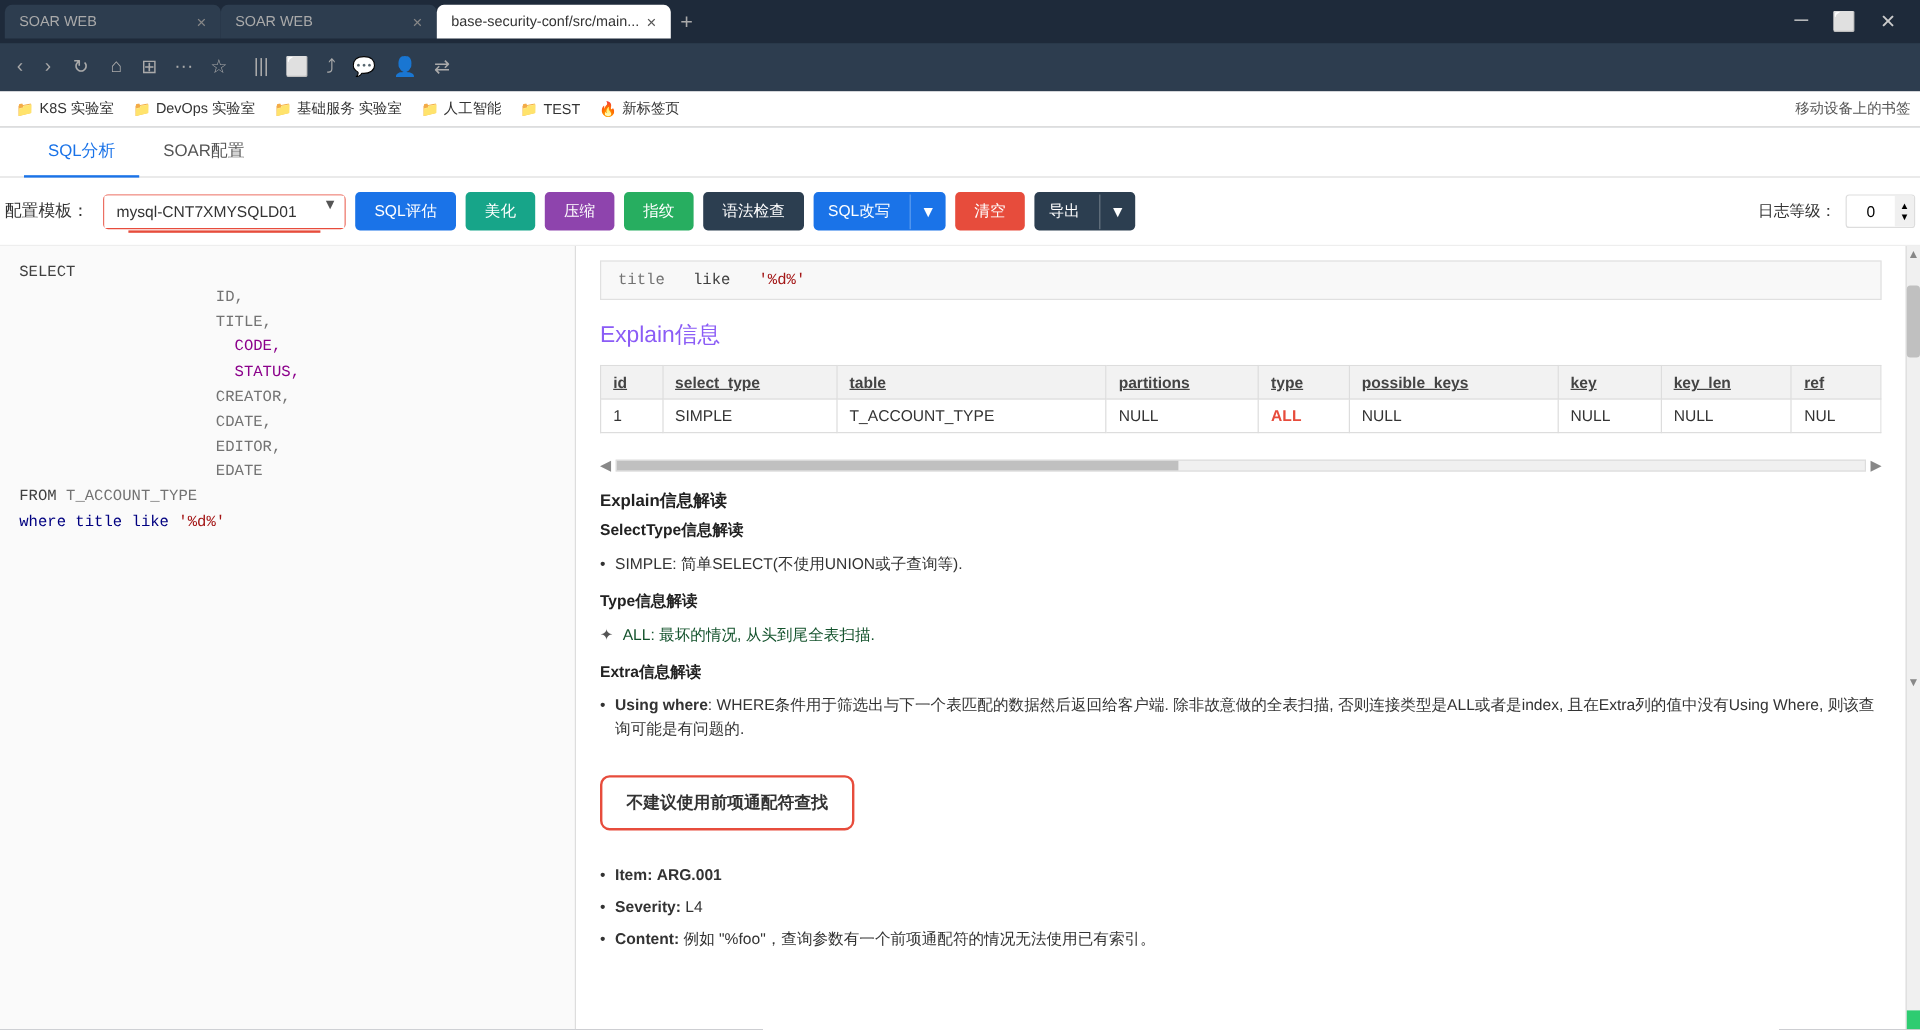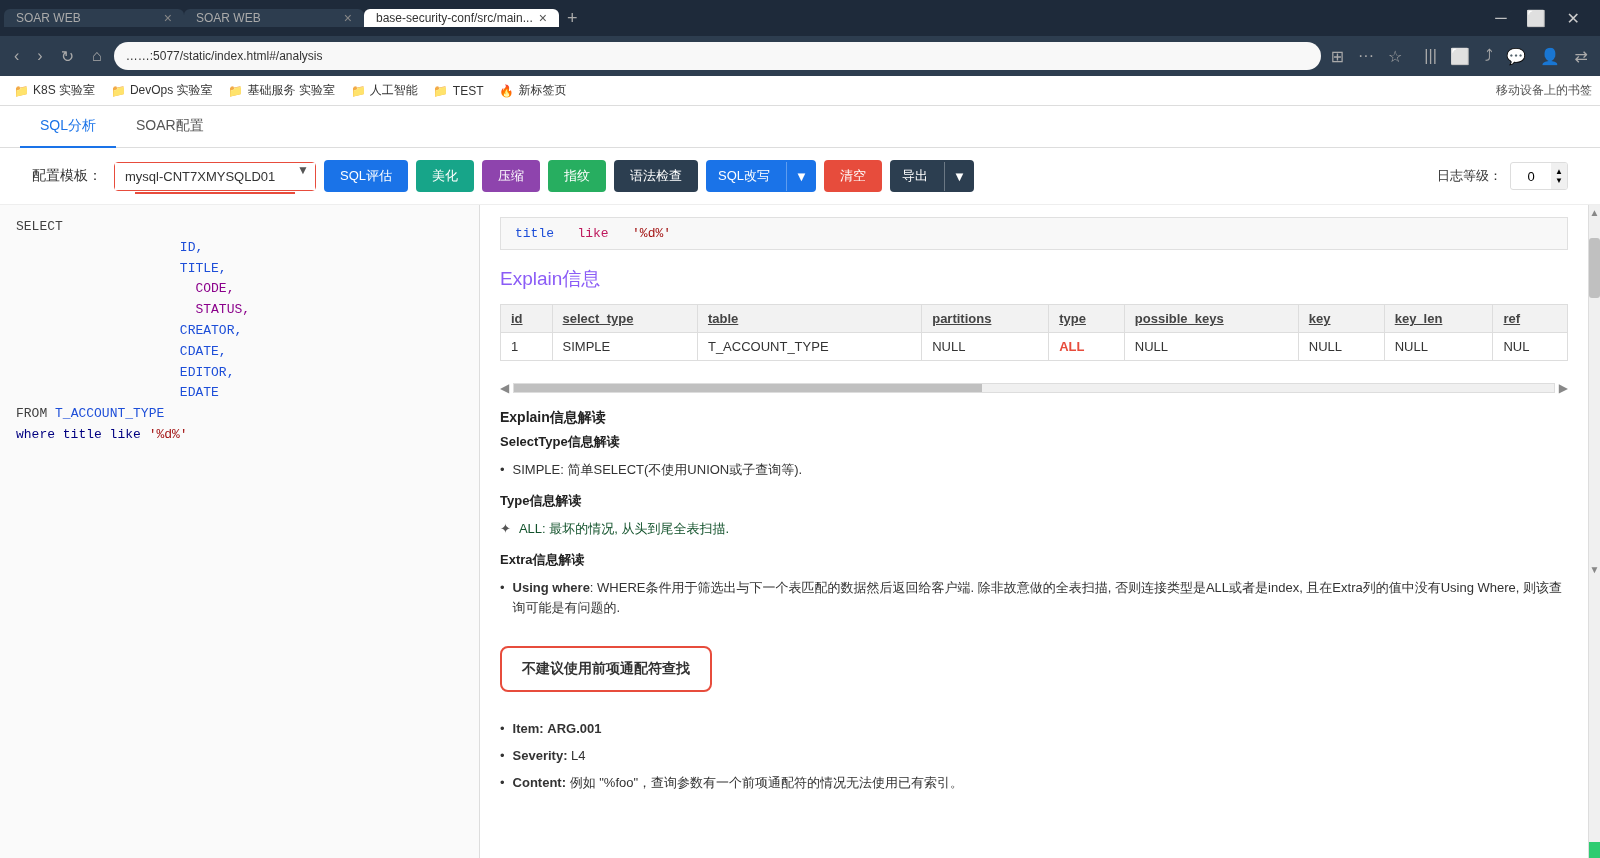--- a/index.html
+++ b/index.html
@@ -3,21 +3,21 @@
   <meta charset="utf-8">
   <style>
     * { margin: 0; padding: 0; box-sizing: border-box; }
     body { font-family: 'Microsoft YaHei', Arial, sans-serif; font-size: 13px; background: #f0f0f0; overflow: hidden; }
 
     
     .browser-chrome { background: #1e2a3a; width: 1600px; height: 858px; display: flex; flex-direction: column; }
 
     
     .title-bar { background: #1e2a3a; display: flex; align-items: center; height: 36px; padding: 0 4px; }
-    .tab { display: flex; align-items: center; height: 18px; padding: 0 12px; font-size: 12px; color: #ccc; border-radius: 6px 6px 0 0; cursor: pointer; min-width: 180px; max-width: 220px; position: relative; }
+    .tab { display: flex; align-items: center; height: 28px; padding: 0 12px; font-size: 12px; color: #ccc; border-radius: 6px 6px 0 0; cursor: pointer; min-width: 180px; max-width: 220px; position: relative; }
     .tab.active { background: #ffffff; color: #333; }
     .tab.inactive { background: #2d3d4f; color: #aaa; }
     .tab .tab-title { flex: 1; overflow: hidden; text-overflow: ellipsis; white-space: nowrap; font-size: 12px; }
     .tab .close-btn { margin-left: 6px; font-size: 14px; color: #888; cursor: pointer; }
     .tab.active .close-btn { color: #555; }
     .new-tab-btn { background: none; border: none; color: #aaa; font-size: 18px; cursor: pointer; padding: 0 8px; }
     .window-controls { margin-left: auto; display: flex; gap: 4px; padding-right: 8px; }
     .win-btn { background: none; border: none; color: #ccc; font-size: 16px; cursor: pointer; padding: 2px 8px; }
 
     
@@ -35,21 +35,21 @@
 
     
     .content-area { background: #ffffff; flex: 1; overflow: hidden; display: flex; flex-direction: column; }
 
     
     .page-tabs { display: flex; align-items: center; border-bottom: 1px solid #ddd; padding: 0 20px; height: 42px; }
     .page-tab { padding: 0 20px; height: 42px; display: flex; align-items: center; font-size: 14px; cursor: pointer; color: #555; border-bottom: 2px solid transparent; }
     .page-tab.active { color: #1a73e8; border-bottom: 2px solid #1a73e8; }
 
     
-    .sql-toolbar { display: flex; align-items: center; padding: 12px 32px; gap: 8px; border-bottom: 1px solid #eee; }
+    .sql-toolbar { display: flex; align-items: center; padding: 12px 4px; gap: 8px; border-bottom: 1px solid #eee; }
     .config-label { font-size: 14px; color: #333; margin-right: 4px; }
     .config-select-wrap { position: relative; display: flex; border: 1px solid #e74c3c; border-radius: 4px; overflow: visible; }
     .config-select-wrap::after { content: ''; position: absolute; bottom: -4px; left: 20px; right: 20px; height: 2px; background: #e74c3c; }
     .config-select { border: none; background: #fff; padding: 6px 30px 6px 10px; font-size: 13px; color: #333; outline: none; min-width: 200px; cursor: pointer; appearance: none; -webkit-appearance: none; }
     .select-arrow { position: absolute; right: 6px; color: #555; pointer-events: none; font-size: 12px; }
     .btn { border: none; border-radius: 4px; padding: 7px 16px; font-size: 13px; cursor: pointer; color: #fff; }
     .btn-blue { background: #1a73e8; }
     .btn-teal { background: #17a589; }
     .btn-purple { background: #8e44ad; }
     .btn-green { background: #27ae60; }
@@ -65,21 +65,21 @@
     .log-arrow { background: #f0f0f0; border: none; padding: 4px 4px; cursor: pointer; font-size: 10px; display: flex; flex-direction: column; }
 
     
     .main-split { display: flex; flex: 1; overflow: hidden; }
 
     
     .sql-editor { flex: 0 0 480px; background: #fafafa; border-right: 1px solid #ddd; overflow: auto; padding: 12px 16px; font-family: 'Courier New', monospace; font-size: 13px; line-height: 1.6; color: #333; }
     .sql-kw { color: #404040; font-weight: normal; }
     .sql-field { color: #8b008b; }
     .sql-str { color: #a31515; }
-    .sql-table { color: #1d4ed8; }
+    .sql-table { color: #737373; }
     .sql-where { color: #000080; }
 
     
     .right-panel { flex: 1; overflow-y: auto; overflow-x: hidden; padding: 0; background: #fff; }
     .right-panel-inner { padding: 12px 20px; }
 
     
     .sql-preview { background: #f8f8f8; border: 1px solid #e0e0e0; padding: 8px 14px; margin-bottom: 16px; font-family: 'Courier New', monospace; font-size: 13px; color: #333; }
     .sql-preview .kw { color: #0000ff; }
     .sql-preview .str { color: #a31515; }
@@ -138,21 +138,20 @@
       <button class="win-btn">⬜</button>
       <button class="win-btn">✕</button>
     </div>
   </div>
 
   <div class="address-bar">
     <button class="nav-btn">‹</button>
     <button class="nav-btn">›</button>
     <button class="nav-btn">↻</button>
     <button class="nav-btn">⌂</button>
-    <input class="address-input" value="……:5077/static/index.html#/analysis" style="">
     <div class="toolbar-icons">
       <span class="toolbar-icon">⊞</span>
       <span class="toolbar-icon">···</span>
       <span class="toolbar-icon">☆</span>
       <span class="toolbar-icon" style="margin-left:8px">|||</span>
       <span class="toolbar-icon">⬜</span>
       <span class="toolbar-icon">⤴</span>
       <span class="toolbar-icon">💬</span>
       <span class="toolbar-icon">👤</span>
       <span class="toolbar-icon">⇄</span>
@@ -254,21 +253,21 @@
         <span class="sql-table"> T_ACCOUNT_TYPE</span><br>
         <span class="sql-where">where title like <span class="sql-str">'%d%'</span></span>
       </div>
 
       <div style="flex:1; display:flex; overflow:hidden;">
         <div class="right-panel">
           <div class="right-panel-inner">
 
             <div class="sql-preview">
               <span class="sql-table">title</span>
-              &nbsp;&nbsp;<span class="kw" style="color:#be185d;">like</span>
+              &nbsp;&nbsp;<span class="kw" style="color:#404040;">like</span>
               &nbsp;&nbsp;<span class="str" style="color:#a31515;">'%d%'</span>
             </div>
 
             <div class="info-section">
               <div class="section-title">Explain信息</div>
               <div class="table-scroll">
                 <table class="explain-table">
                   <thead>
                     <tr>
                       <th>id</th>

